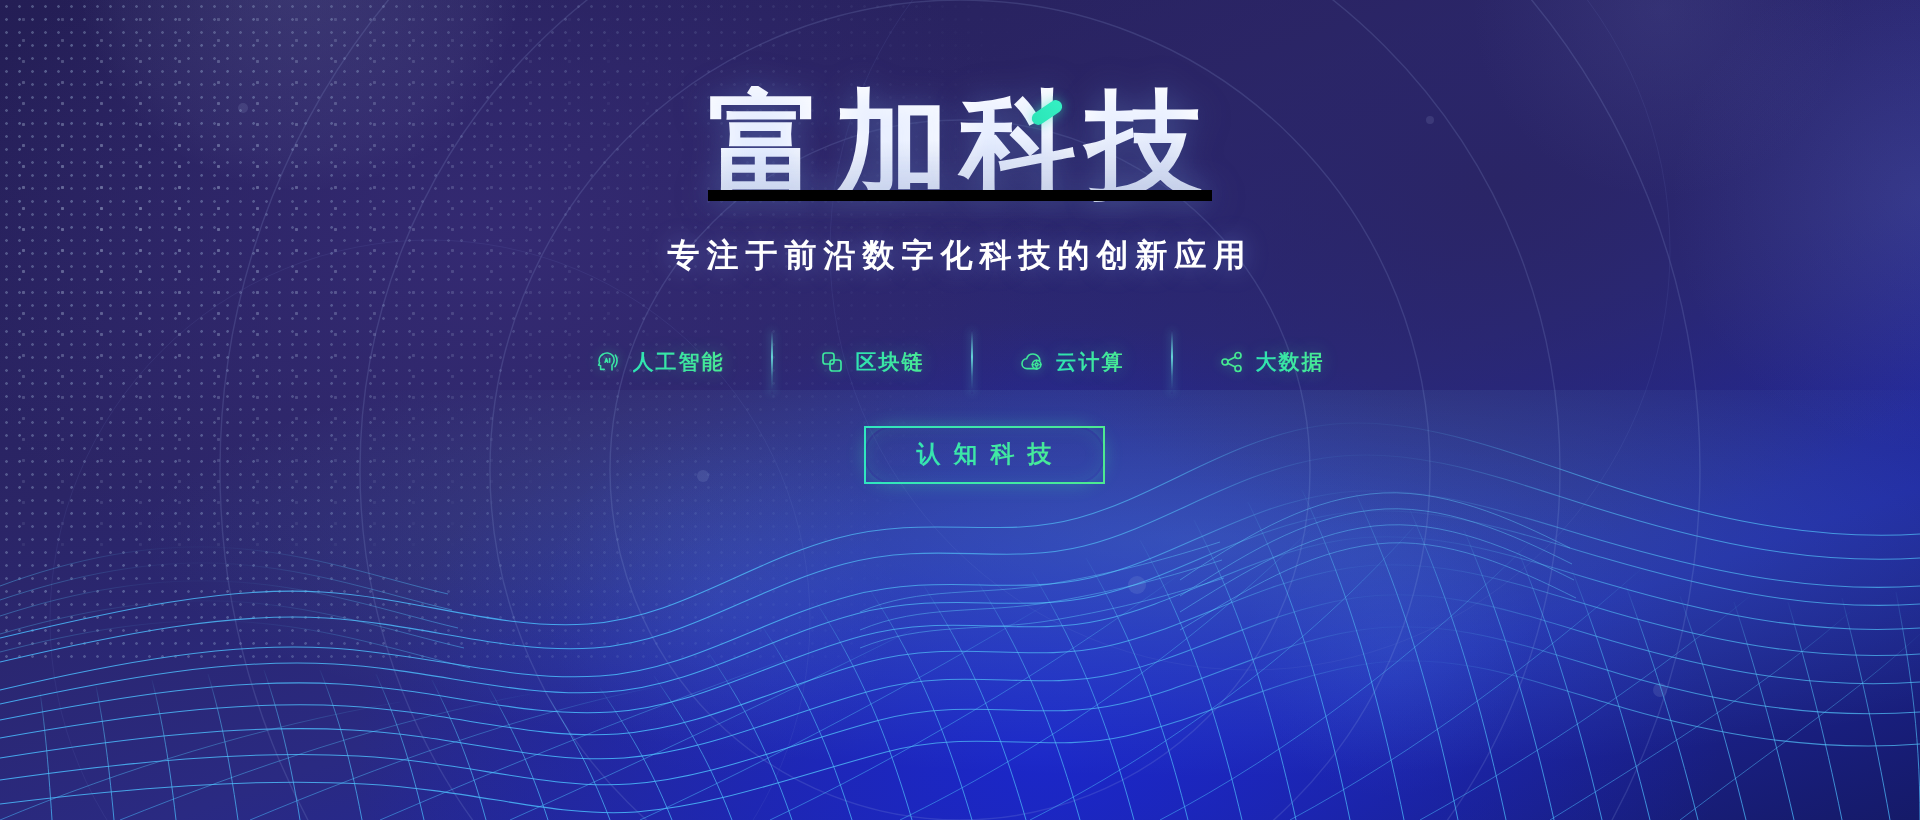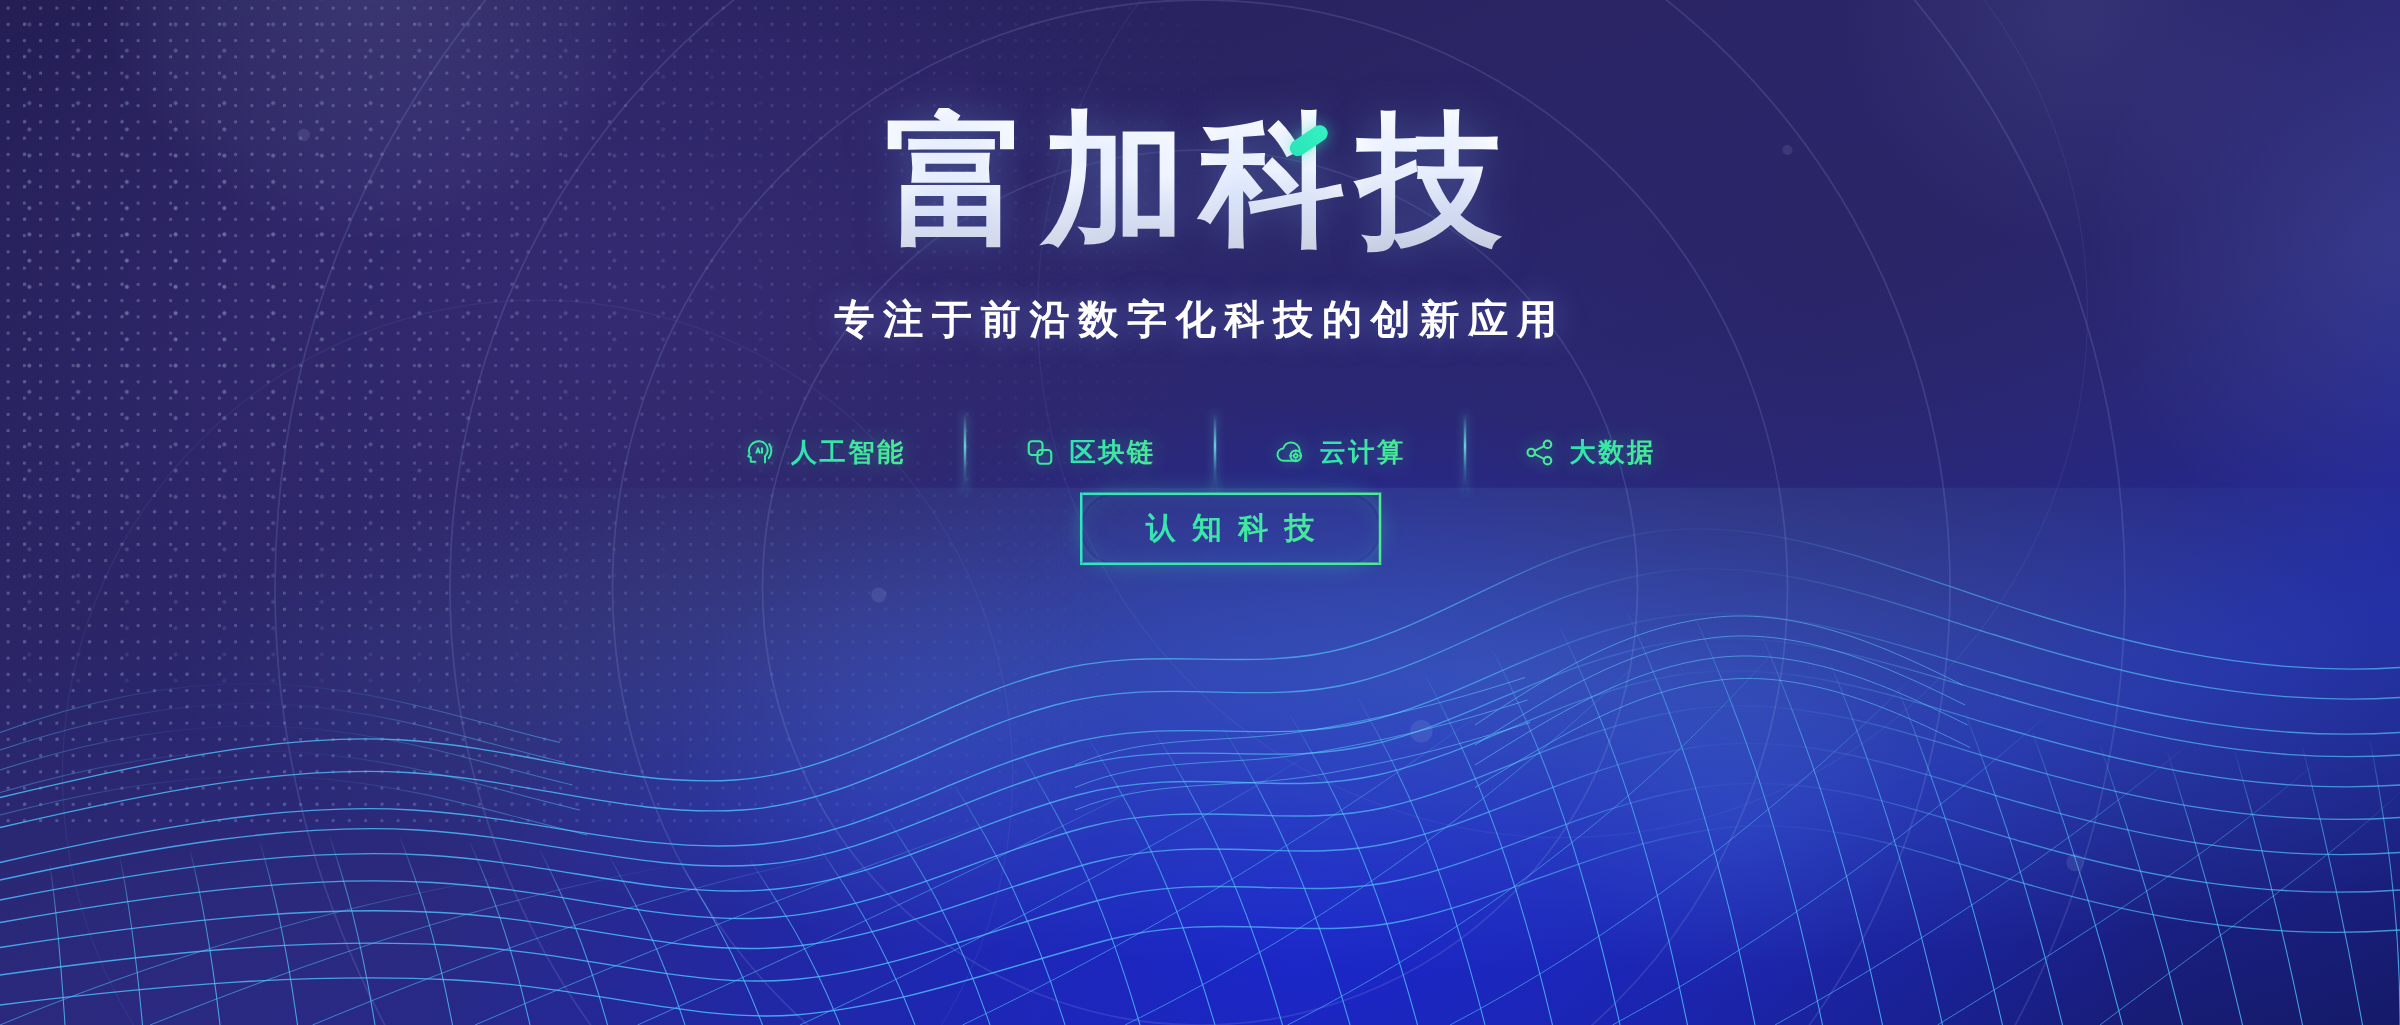--- a/index.html
+++ b/index.html
@@ -88,20 +88,21 @@
   }
 
   
   .logo-wrap {
     position: relative;
     margin-top: 78px;
     height: 132px;
     display: flex;
     align-items: center;
     justify-content: flex-start;
+    text-decoration: underline;
   }
   .logo {
     font-size: 116px;
     line-height: 1;
     font-weight: 700;
     letter-spacing: 10px;
     color: #ffffff;
     background: linear-gradient(178deg, #ffffff 0%, #ffffff 46%, #e9ecf4 66%, #c9cedd 100%);
     -webkit-background-clip: text;
     background-clip: text;
@@ -167,20 +168,21 @@
   .divider {
     width: 2px;
     height: 64px;
     flex: 0 0 auto;
     background: linear-gradient(180deg, rgba(90,230,220,0) 0%, rgba(110,240,230,.85) 42%, rgba(90,230,220,.25) 72%, rgba(90,230,220,0) 100%);
     box-shadow: 0 0 8px rgba(90,230,220,.45);
   }
 
   
   .pill-row {
+    margin-top: 32px;
     display: flex;
     justify-content: flex-start;
     padding-left: 48px;
   }
   .pill {
     border: 2px solid;
     border-image: linear-gradient(90deg, #30e6c0, #4dea90) 1;
     border-radius: 999px;
     border-color: #3ae8a8;
     padding: 10px 38px 12px;

